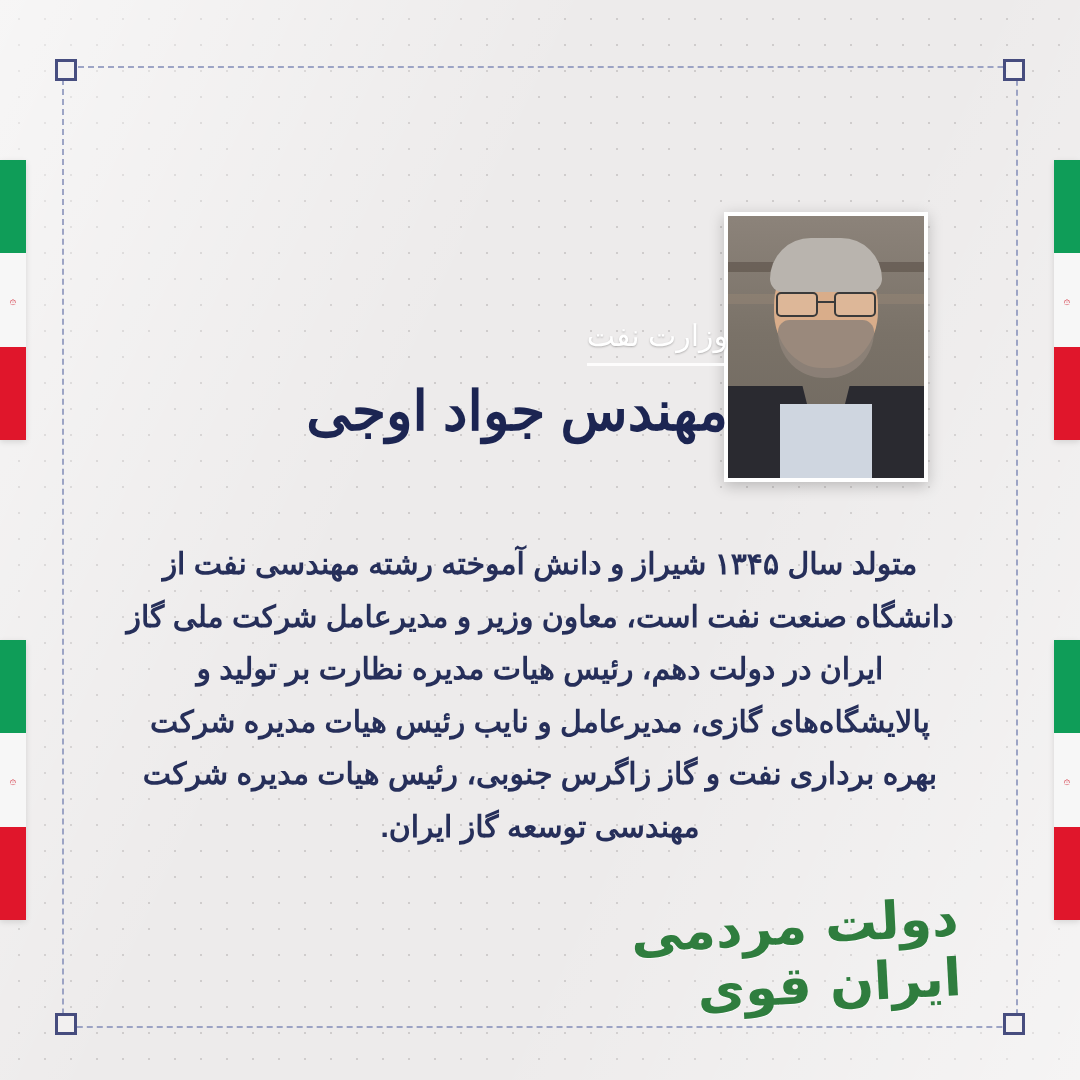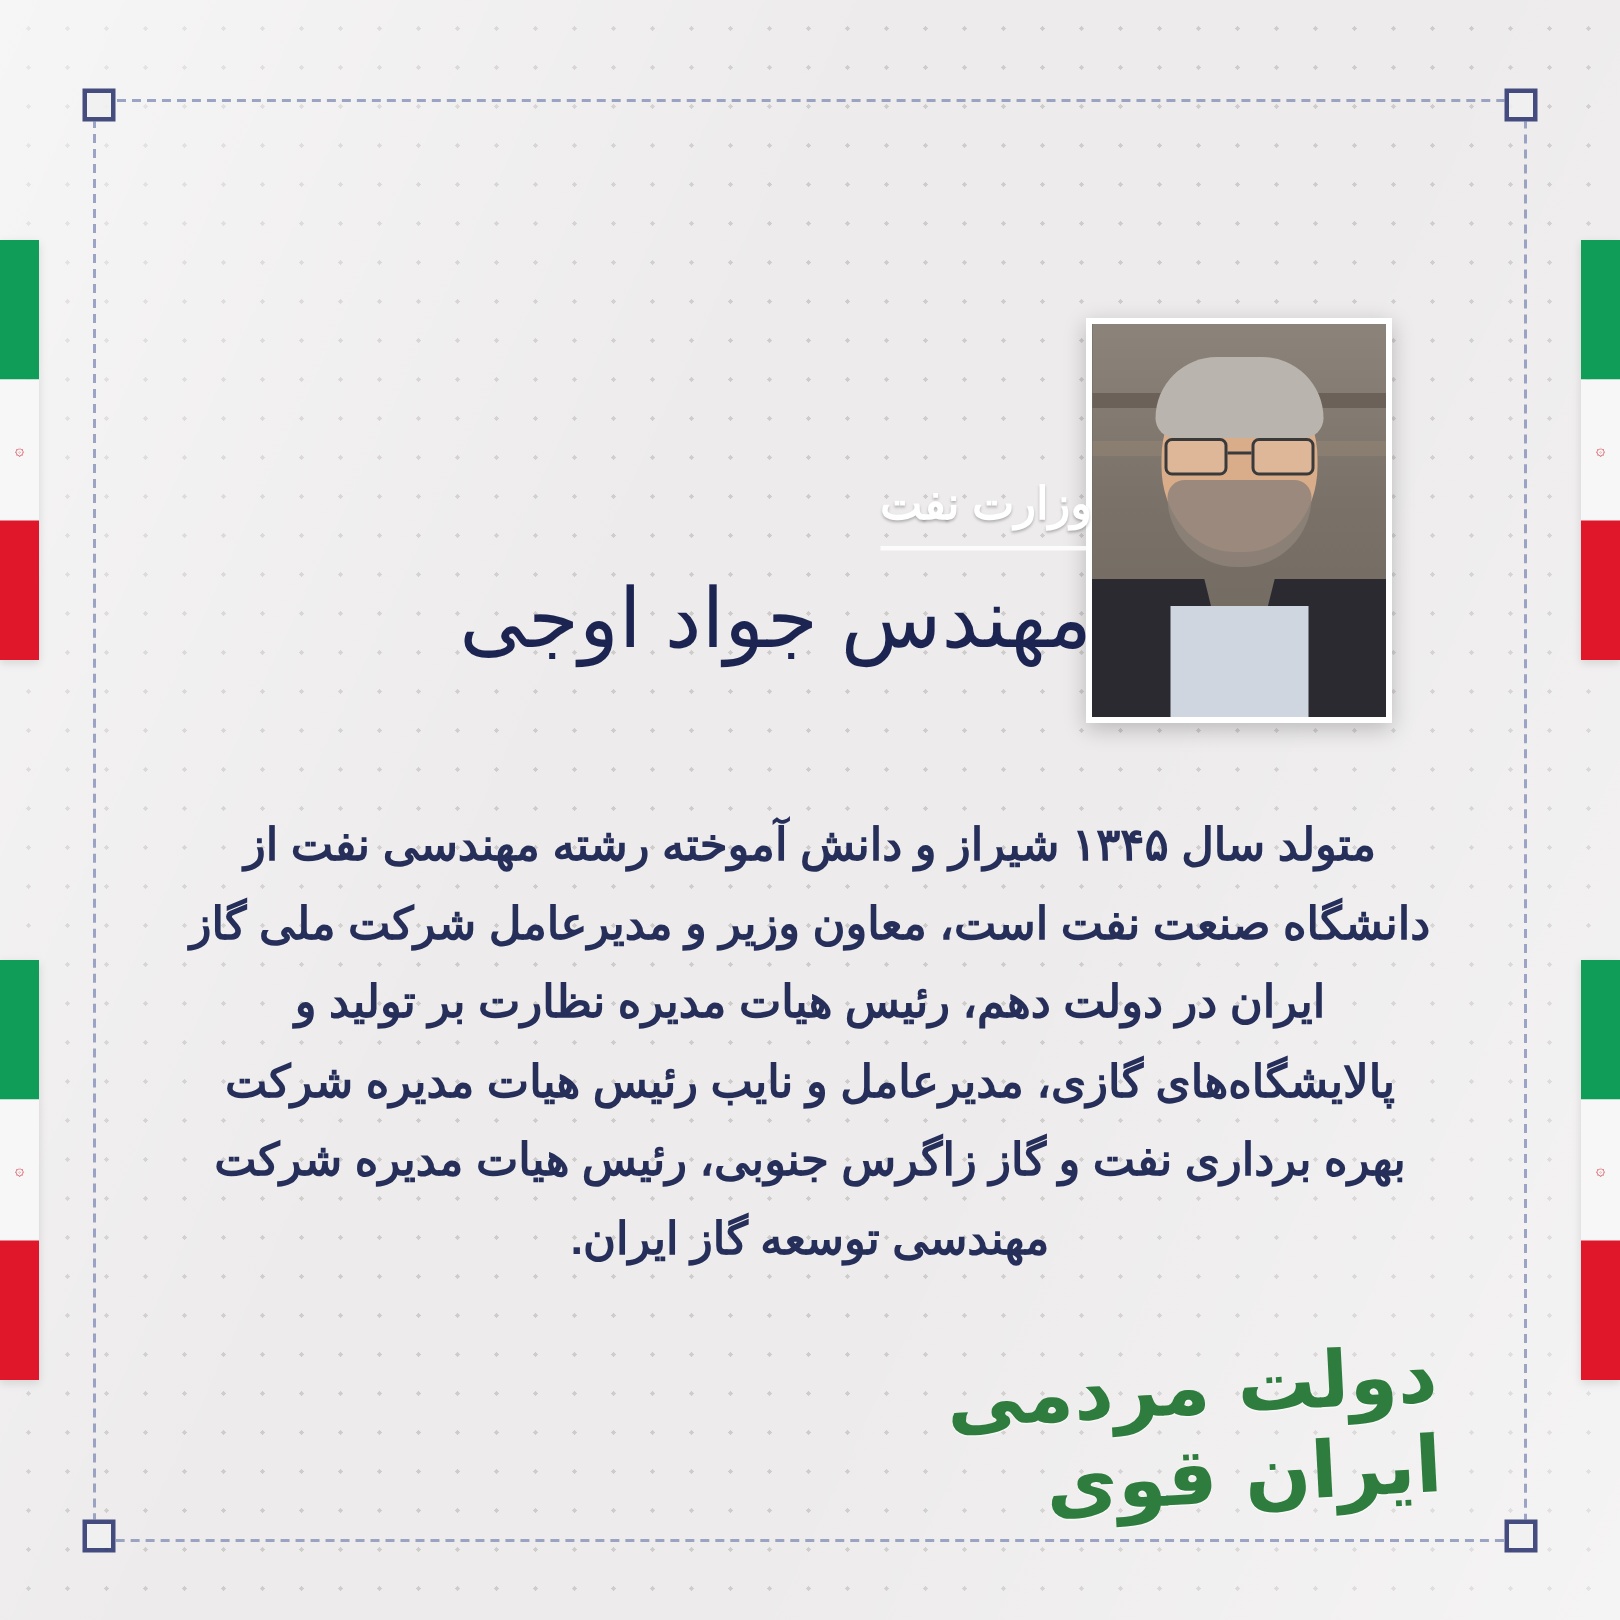--- a/index.html
+++ b/index.html
@@ -184,32 +184,32 @@
   
   .title-block {
     position: absolute;
     right: 352px;
     top: 318px;
     width: 520px;
     text-align: right;
   }
   .ministry {
     font-size: 30px;
-    font-weight: bold;
+    font-weight: normal;
     color: #ffffff;
     letter-spacing: 0;
     text-shadow: 0 1px 2px rgba(0,0,0,0.25);
     margin: 0 0 14px 0;
     display: inline-block;
     padding-bottom: 10px;
     border-bottom: 3px solid rgba(255,255,255,0.85);
   }
   .person-name {
     font-size: 55px;
-    font-weight: normal;
+    font-weight: bold;
     color: #1c2552;
     margin: 0;
     line-height: 1.15;
   }
 
   
   .bio {
     position: absolute;
     right: 120px;
     left: 120px;

